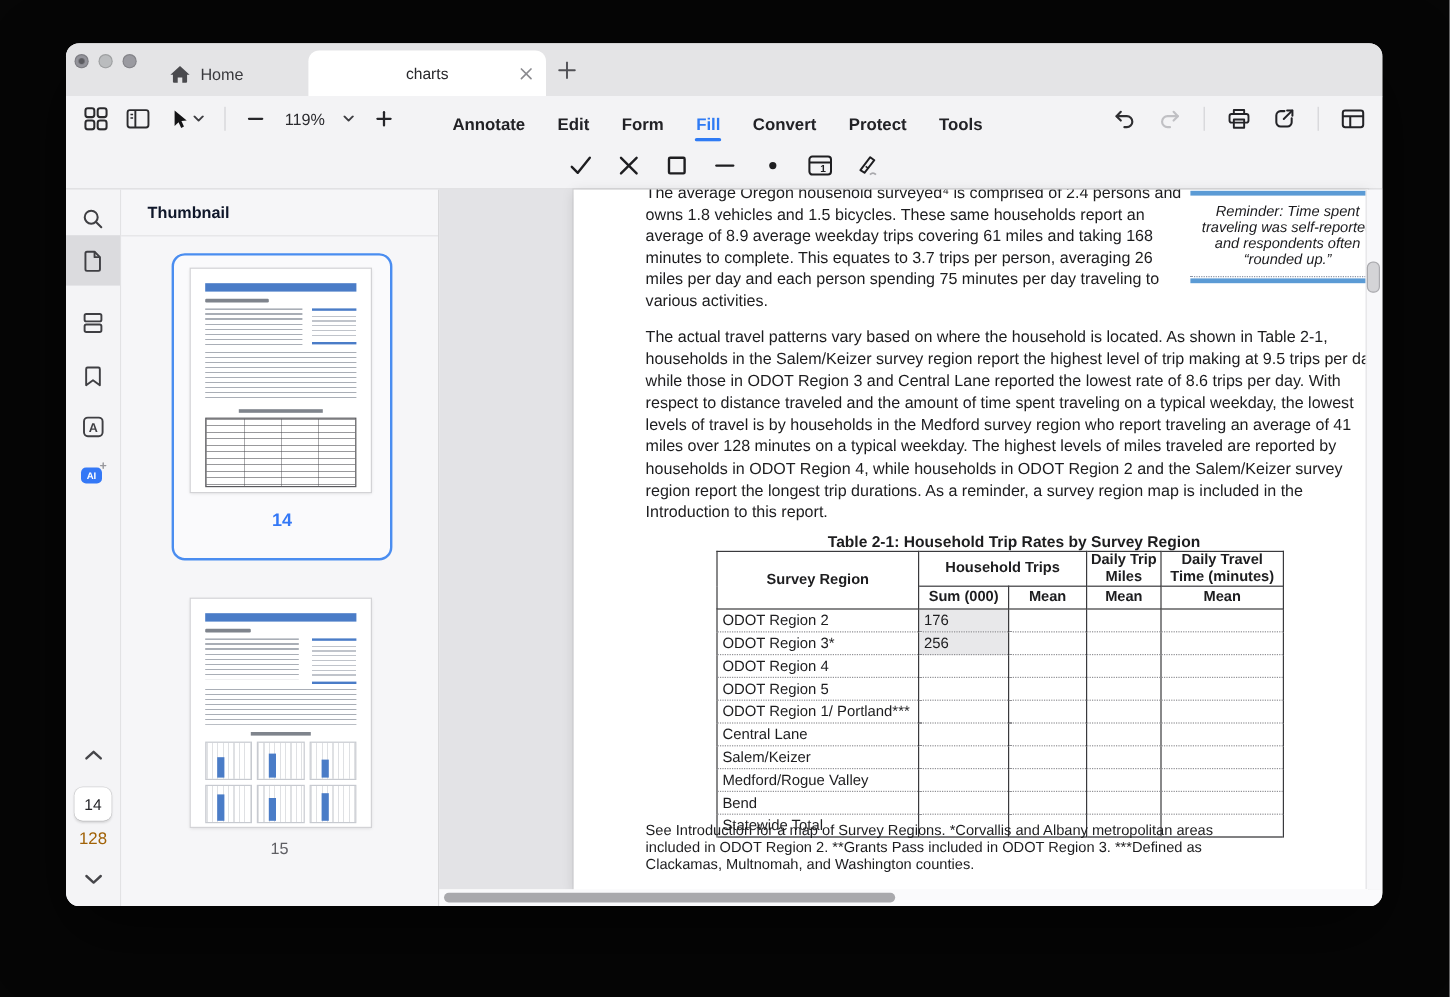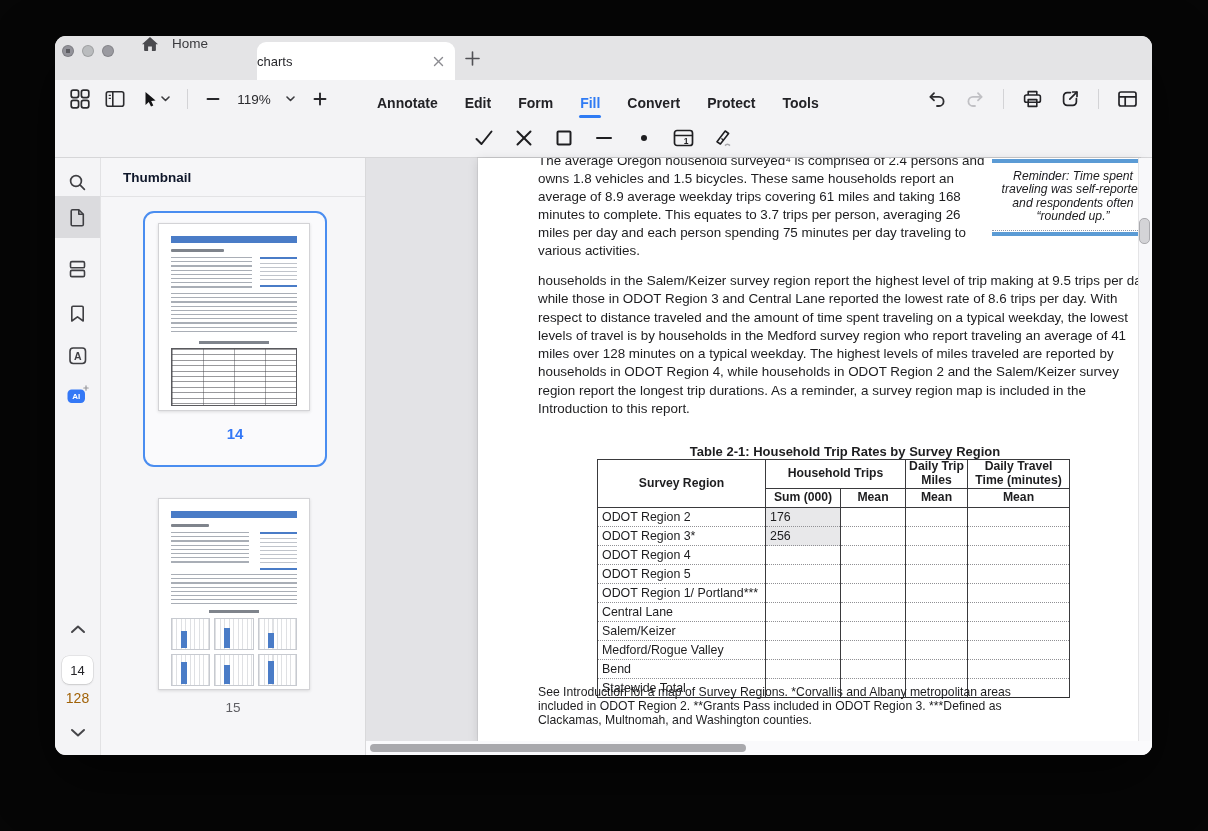--- a/index.html
+++ b/index.html
@@ -11,24 +11,24 @@
   
   .window{position:absolute;left:55px;top:36px;width:1097px;height:719px;border-radius:11px;
           background:#f4f4f6;overflow:hidden;box-shadow:0 22px 60px rgba(0,0,0,.6)}
 
   
   .tabbar{position:absolute;left:0;top:0;right:0;height:44px;background:#e4e4e6;border-bottom:1px solid rgba(0,0,0,.05)}
   .tl{position:absolute;top:9px;width:12px;height:12px;border-radius:50%;border:.5px solid rgba(0,0,0,.15);padding:0}
   .tl1{left:7px;background:radial-gradient(circle,#5c5c61 0 2.4px,#93939a 2.5px)}
   .tl2{left:27px;background:#babcbe}
   .tl3{left:47px;background:#9a9aa0}
-  .home-tab{position:absolute;left:86px;top:0;height:52px;display:flex;align-items:flex-start;gap:13px;cursor:default}
+  .home-tab{position:absolute;left:86px;top:0;height:52px;display:flex;align-items:center;gap:8px;cursor:default}
   .home-tab .lbl{font-size:13.5px;color:#3a3a3e;font-weight:500}
   .doc-tab{position:absolute;left:202px;top:6px;width:198px;height:38px;background:#fff;border-radius:9px 9px 0 0;
-           display:flex;align-items:center;}
+           display:flex;align-items:center;justify-content:center}
   .doc-tab .lbl{font-size:13px;color:#28282c}
   .tab-close{position:absolute;right:10px;top:12px;width:14px;height:14px;display:grid;place-items:center;border:0;background:none;padding:0}
   .new-tab{position:absolute;left:406px;top:11px;width:22px;height:22px;display:grid;place-items:center;border:0;background:none;padding:0}
 
   
   .toolbar{position:absolute;left:0;top:44px;right:0;height:38px;background:#f3f3f5}
   .tb-left{position:absolute;left:12px;top:0;height:38px;display:flex;align-items:center;gap:9px}
   .tb-btn{width:26px;height:26px;display:grid;place-items:center;border:0;background:none;padding:0}
   .tb-sep{width:1px;height:20px;background:#d3d3d6;margin:0 3px}
   .zoom-label{font-size:13.5px;color:#2b2b2f;min-width:38px;text-align:center}
@@ -454,20 +454,21 @@
               <div>Reminder:  Time spent</div>
               <div>traveling was self-reported</div>
               <div>and respondents often</div>
               <div>“rounded up.”</div>
             </div>
           <div class="dotline"></div>
           <div class="bar b2"></div>
         </div>
 
         <div class="para para2">
+            <div>The actual travel patterns vary based on where the household is located. As shown in Table 2-1,</div>
             <div>households in the Salem/Keizer survey region report the highest level of trip making at 9.5 trips per day</div>
             <div>while those in ODOT Region 3 and Central Lane reported the lowest rate of 8.6 trips per day. With</div>
             <div>respect to distance traveled and the amount of time spent traveling on a typical weekday, the lowest</div>
             <div>levels of travel is by households in the Medford survey region who report traveling an average of 41</div>
             <div>miles over 128 minutes on a typical weekday. The highest levels of miles traveled are reported by</div>
             <div>households in ODOT Region 4, while households in ODOT Region 2 and the Salem/Keizer survey</div>
             <div>region report the longest trip durations. As a reminder, a survey region map is included in the</div>
             <div>Introduction to this report.</div>
           </div>
 

